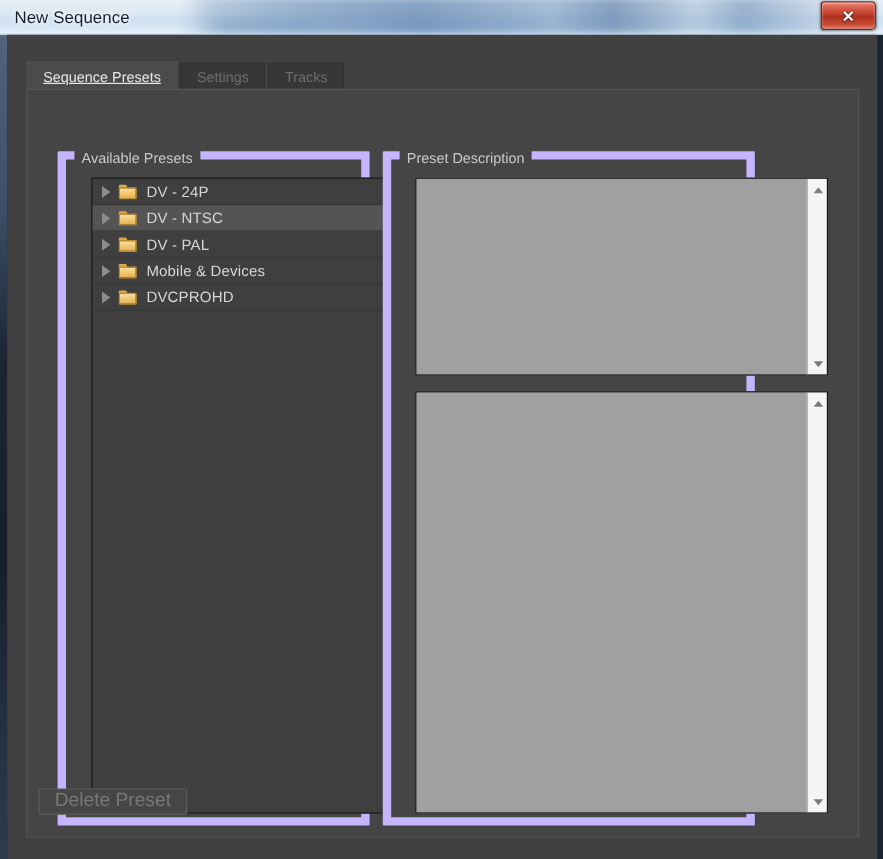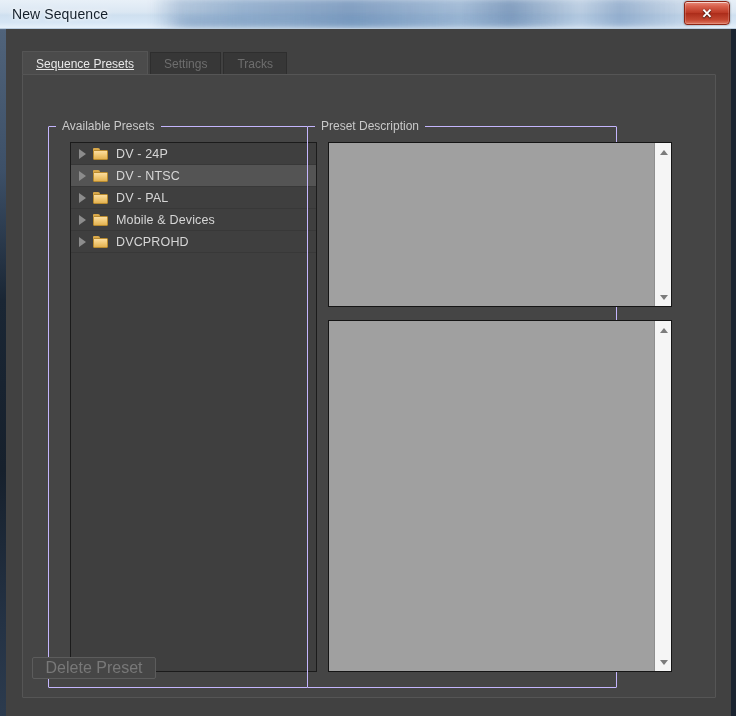--- a/index.html
+++ b/index.html
@@ -210,21 +210,21 @@
     height: 624px;
     background: #454545;
     border: 1px solid #555555;
     border-radius: 1px;
     box-sizing: border-box;
   }
 
   
   .groupbox {
     position: absolute;
-    border: 1px solid #c4b5fd;
+    border: 7px solid #c4b5fd;
     border-radius: 1px;
     box-sizing: border-box;
     text-decoration: underline;
   }
   .groupbox-legend {
     position: absolute;
     top: -8px;
     left: 7px;
     padding: 0 6px;
     background: #454545;
@@ -234,21 +234,21 @@
     line-height: 14px;
   }
 
   #group-available-presets {
     left: 25px;
     top: 51px;
     width: 260px;
     height: 562px;
   }
   #group-preset-description {
-    left: 284px;
+    left: 296px;
     top: 51px;
     width: 310px;
     height: 562px;
   }
 
   
   #presets-listbox {
     position: absolute;
     left: 21px;
     top: 15px;

